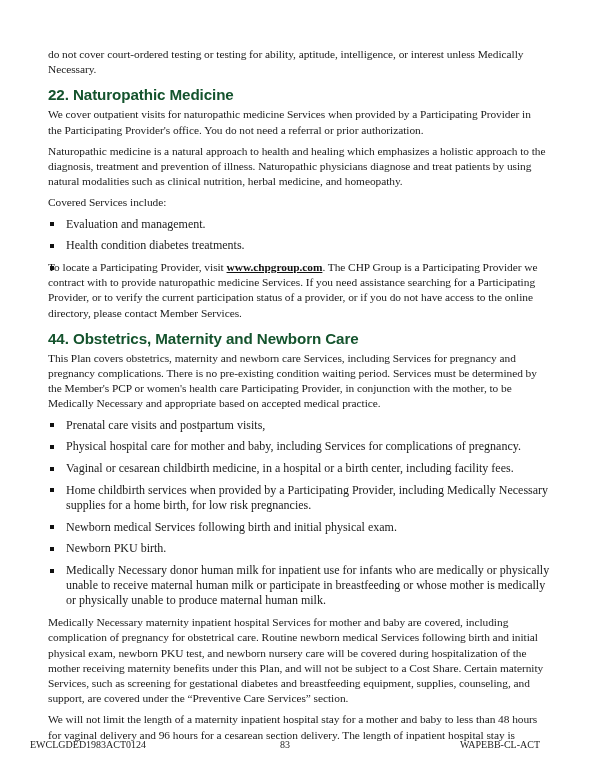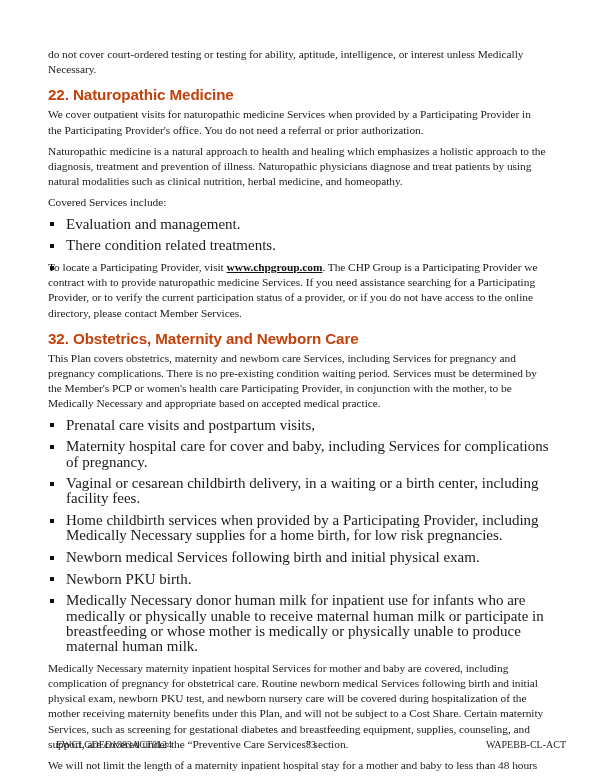--- a/index.html
+++ b/index.html
@@ -5,60 +5,60 @@
   html, body { margin: 0; padding: 0; background: #ffffff; }
   body {
     width: 600px; height: 776px; position: relative; overflow: hidden;
     font-family: "Liberation Serif", "DejaVu Serif", serif;
     color: #1a1a1a;
   }
   .page { position: absolute; left: 48px; top: 47px; width: 510px; }
   p { margin: 0 12px 6px 0; font-size: 11.4px; line-height: 15.2px; letter-spacing: -0.05px; }
   h2 {
     font-family: "Liberation Sans", "DejaVu Sans", sans-serif;
-    font-weight: bold; font-size: 15.2px; margin: 9px 0 4px 0; color: #c2410c;
+    font-weight: bold; font-size: 15.2px; margin: 9px 0 4px 0; color: #14532d;
     letter-spacing: -0.1px;
   }
   ul { list-style: none; margin: 0 0 5px 0; padding: 0; }
-  li { position: relative; padding-left: 18px; font-size: 15px; line-height: 15.2px; margin-bottom: 6.5px; }
+  li { position: relative; padding-left: 18px; font-size: 12px; line-height: 15.2px; margin-bottom: 6.5px; }
   li .bullet {
     position: absolute; left: 2px; top: 5.5px; width: 3.5px; height: 4px; background: #111;
   }
   a.link { color: #111; font-weight: bold; text-decoration: underline; }
   .footer {
-    position: absolute; top: 739px; left: 56px; width: 510px;
+    position: absolute; top: 739px; left: 30px; width: 510px;
     font-size: 10px; color: #222; display: flex; justify-content: center;
   }
   .footer span { flex: 1; }
   .footer .center { text-align: center; }
   .footer .right { text-align: right; }
 </style>
 </head>
 <body>
 
 <div class="page">
   <p>do not cover court-ordered testing or testing for ability, aptitude, intelligence, or interest unless Medically Necessary.</p>
 
   <h2>22. Naturopathic Medicine</h2>
   <p>We cover outpatient visits for naturopathic medicine Services when provided by a Participating Provider in the Participating Provider's office. You do not need a referral or prior authorization.</p>
   <p>Naturopathic medicine is a natural approach to health and healing which emphasizes a holistic approach to the diagnosis, treatment and prevention of illness. Naturopathic physicians diagnose and treat patients by using natural modalities such as clinical nutrition, herbal medicine, and homeopathy.</p>
   <p>Covered Services include:</p>
   <ul>
     <li><span class="bullet"></span><span>Evaluation and management.</span></li>
-    <li><span class="bullet"></span><span>There condition related treatments.</span></li>
+    <li><span class="bullet"></span><span>Health condition diabetes treatments.</span></li>
     <li><span class="bullet"></span></li>
   </ul>
   <p><span>To locate a Participating Provider, visit </span><a class="link">www.chpgroup.com</a><span>. The CHP Group is a Participating Provider we contract with to provide naturopathic medicine Services. If you need assistance searching for a Participating Provider, or to verify the current participation status of a provider, or if you do not have access to the online directory, please contact Member Services.</span></p>
 
-  <h2>32. Obstetrics, Maternity and Newborn Care</h2>
+  <h2>44. Obstetrics, Maternity and Newborn Care</h2>
   <p>This Plan covers obstetrics, maternity and newborn care Services, including Services for pregnancy and pregnancy complications. There is no pre-existing condition waiting period. Services must be determined by the Member's PCP or women's health care Participating Provider, in conjunction with the mother, to be Medically Necessary and appropriate based on accepted medical practice.</p>
   <ul>
     <li><span class="bullet"></span><span>Prenatal care visits and postpartum visits,</span></li>
-    <li><span class="bullet"></span><span>Maternity hospital care for cover and baby, including Services for complications of pregnancy.</span></li>
-    <li><span class="bullet"></span><span>Vaginal or cesarean childbirth delivery, in a waiting or a birth center, including facility fees.</span></li>
+    <li><span class="bullet"></span><span>Physical hospital care for mother and baby, including Services for complications of pregnancy.</span></li>
+    <li><span class="bullet"></span><span>Vaginal or cesarean childbirth medicine, in a hospital or a birth center, including facility fees.</span></li>
     <li><span class="bullet"></span><span>Home childbirth services when provided by a Participating Provider, including Medically Necessary supplies for a home birth, for low risk pregnancies.</span></li>
     <li><span class="bullet"></span><span>Newborn medical Services following birth and initial physical exam.</span></li>
     <li><span class="bullet"></span><span>Newborn PKU birth.</span></li>
     <li><span class="bullet"></span><span>Medically Necessary donor human milk for inpatient use for infants who are medically or physically unable to receive maternal human milk or participate in breastfeeding or whose mother is medically or physically unable to produce maternal human milk.</span></li>
   </ul>
   <p>Medically Necessary maternity inpatient hospital Services for mother and baby are covered, including complication of pregnancy for obstetrical care. Routine newborn medical Services following birth and initial physical exam, newborn PKU test, and newborn nursery care will be covered during hospitalization of the mother receiving maternity benefits under this Plan, and will not be subject to a Cost Share. Certain maternity Services, such as screening for gestational diabetes and breastfeeding equipment, supplies, counseling, and support, are covered under the “Preventive Care Services” section.</p>
   <p>We will not limit the length of a maternity inpatient hospital stay for a mother and baby to less than 48 hours for vaginal delivery and 96 hours for a cesarean section delivery. The length of inpatient hospital stay is</p>
 </div>
 
 <div class="footer">

